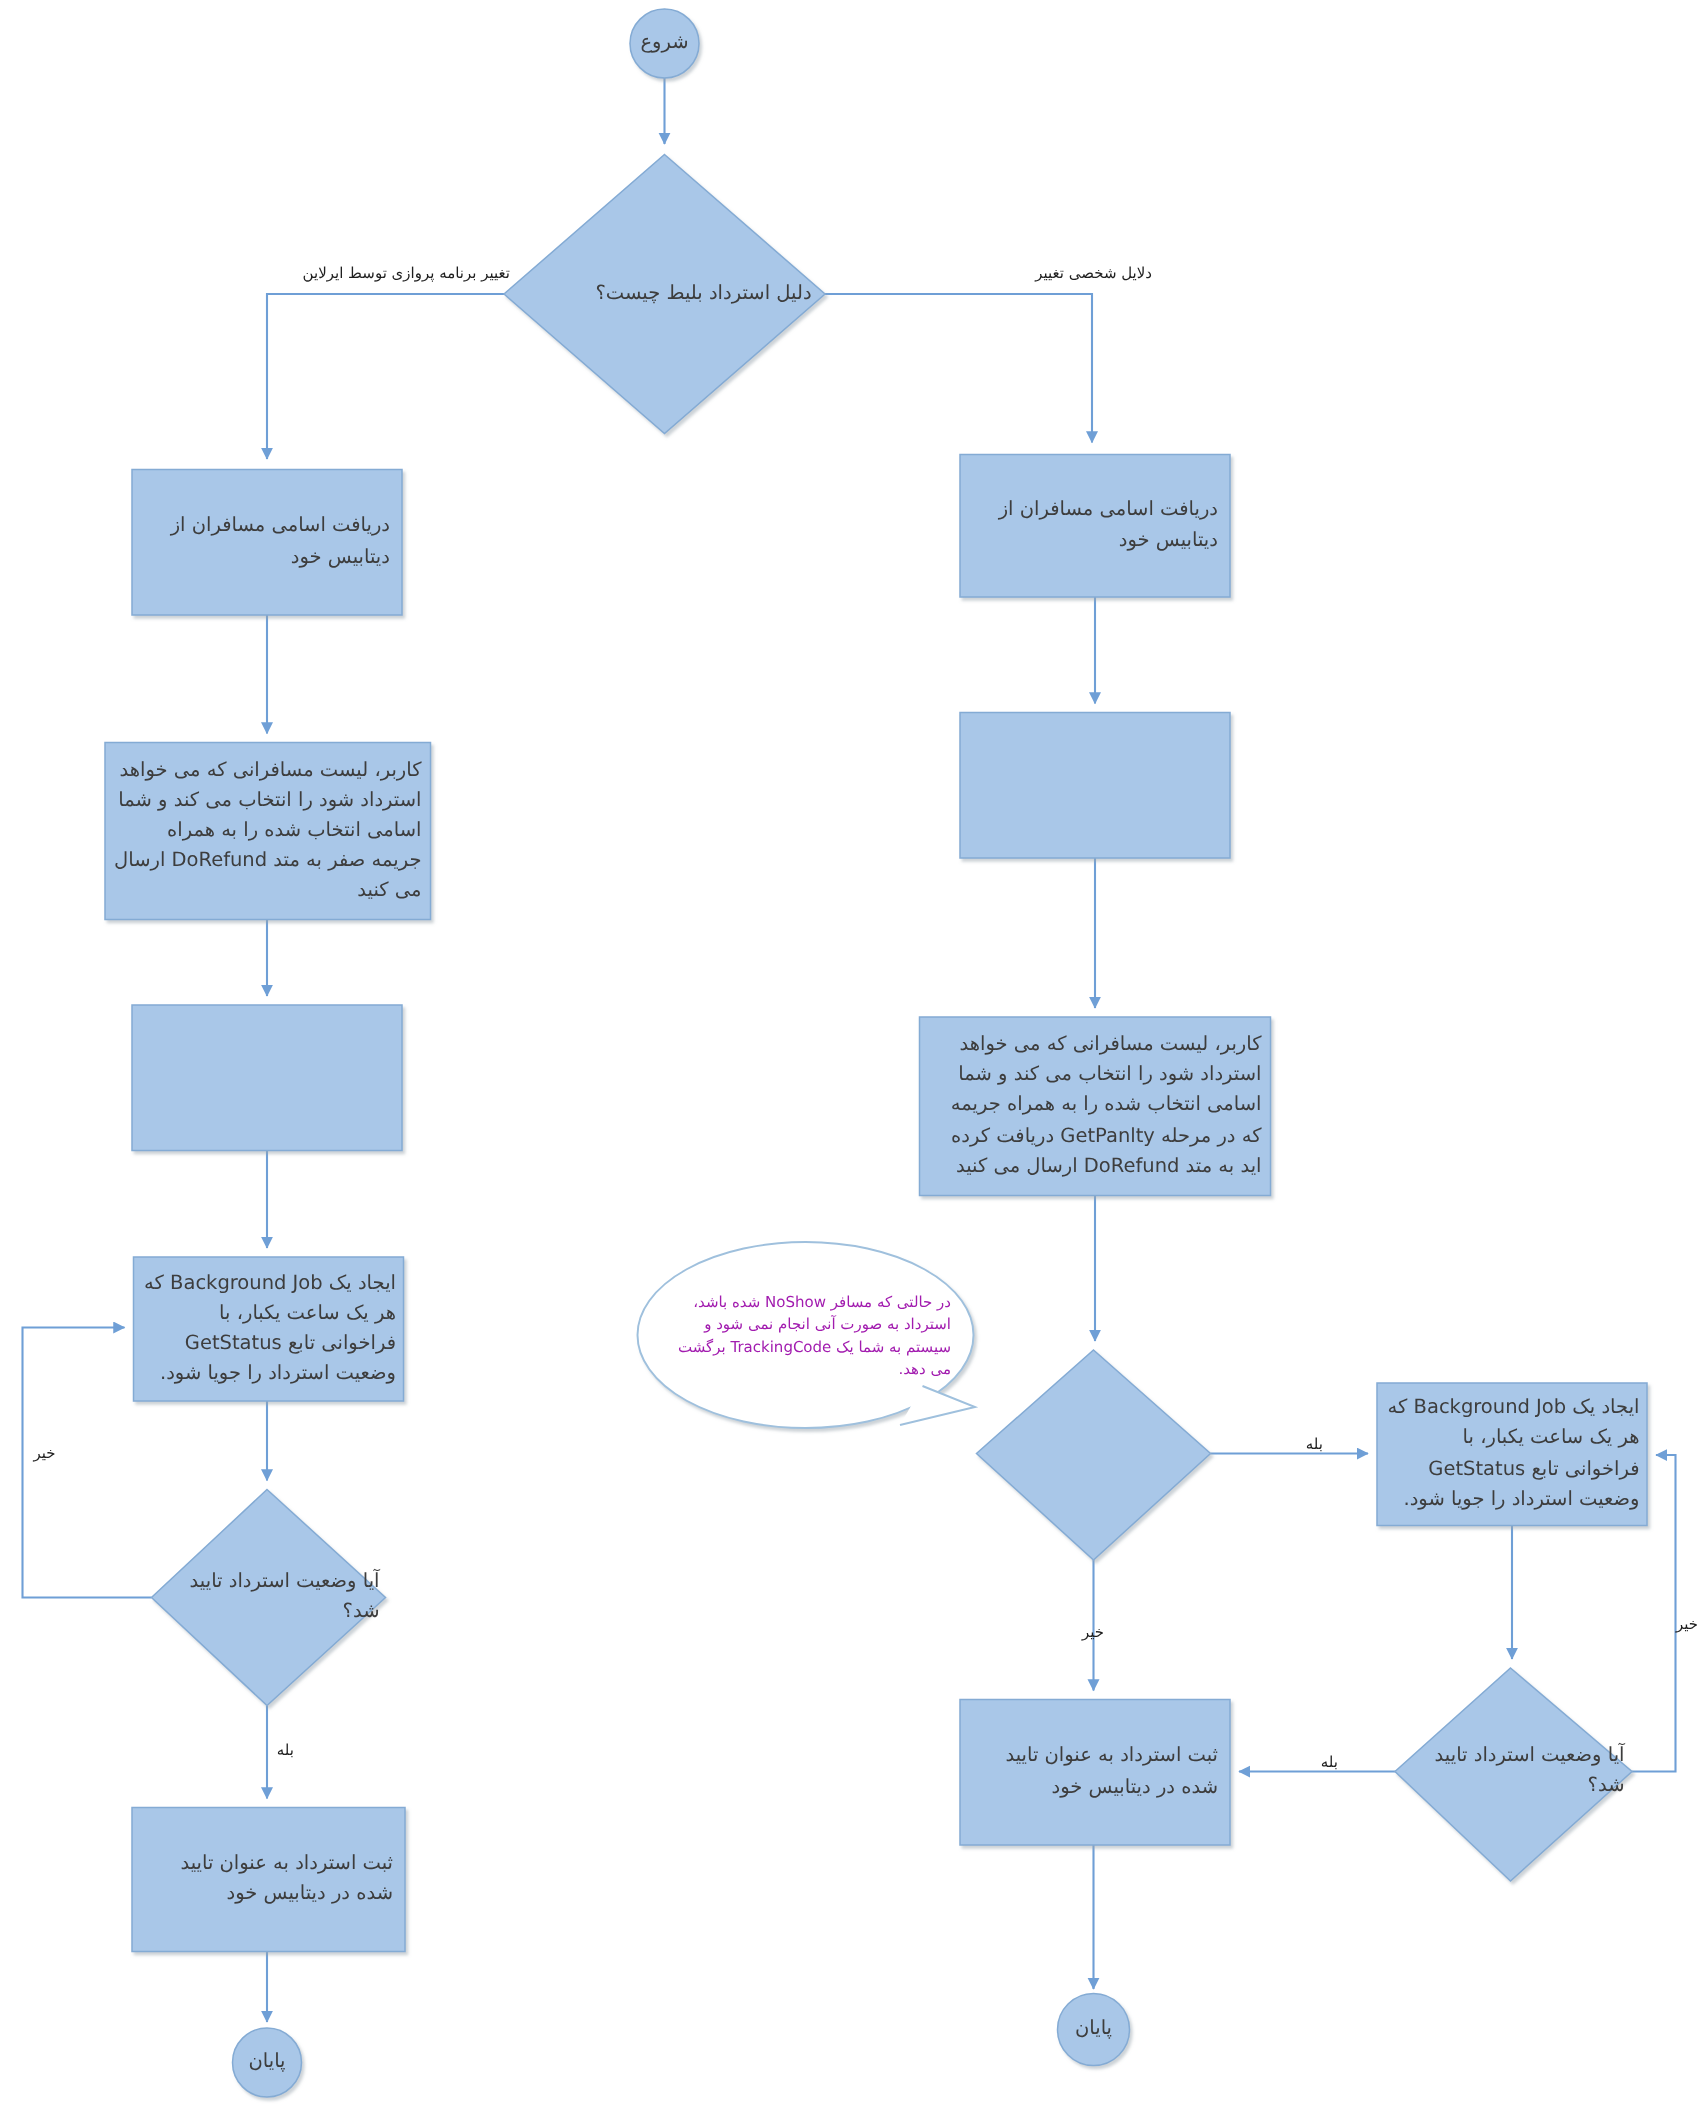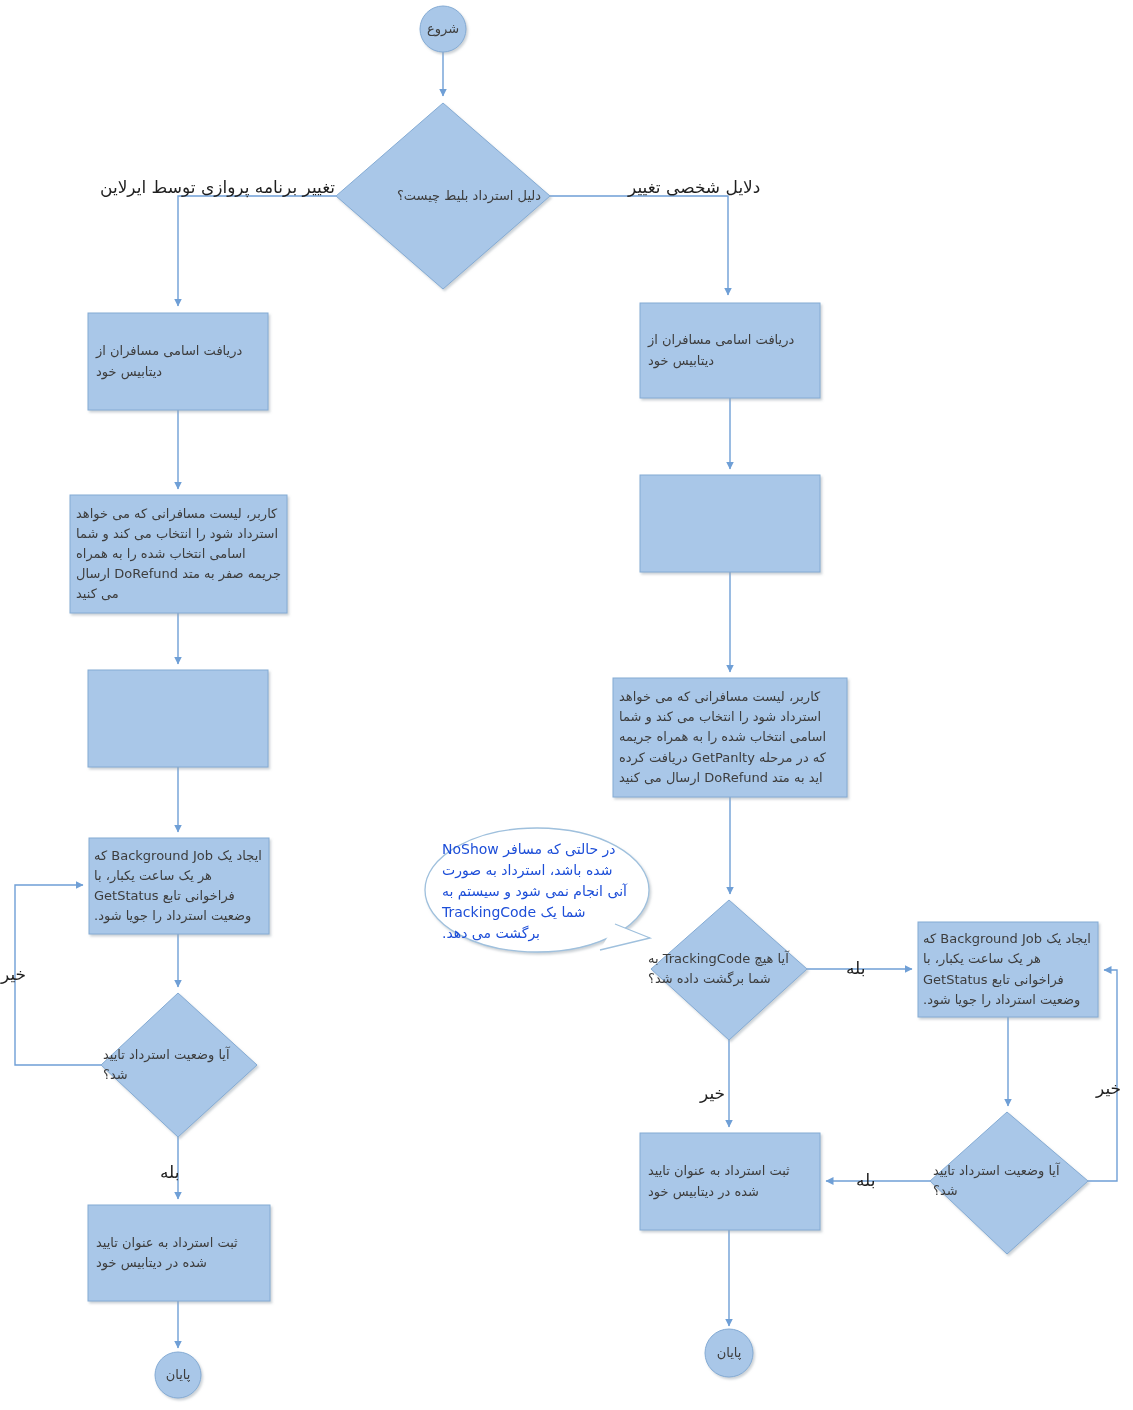--- a/index.html
+++ b/index.html
@@ -7,31 +7,31 @@
     position:relative;
     width:1133px;height:1410px;
     font-family:"DejaVu Sans",sans-serif;
     background:#ffffff;
     overflow:hidden;
   }
   #wires{position:absolute;left:0;top:0;width:1133px;height:1410px;}
   .node-text{
     position:absolute;
     display:flex;align-items:center;justify-content:center;
-    text-align:left;direction:rtl;
+    text-align:right;direction:rtl;
     color:#3d3d3d;font-size:13px;line-height:1.55;
     pointer-events:none;
   }
   .edge-label{
     position:absolute;
-    direction:rtl;text-align:left;
-    color:#1f1f1f;font-size:17px;
+    direction:rtl;text-align:right;
+    color:#1f1f1f;font-size:10px;
     pointer-events:none;
   }
-  .callout-text{font-size:14px;color:#1d4ed8;line-height:1.5;}
+  .callout-text{font-size:10px;color:#a21caf;line-height:1.5;}
 </style>
 </head>
 <body>
 
 <div id="canvas">
 
   <svg id="wires" width="1133" height="1410" viewBox="0 0 1133 1410">
     <defs>
       <marker id="arr" markerWidth="9" markerHeight="9" refX="7.5" refY="4" orient="auto" markerUnits="userSpaceOnUse">
         <path d="M0,0 L8,4 L0,8 Z" fill="#6f9fd6"></path>
@@ -105,21 +105,20 @@
   <div class="node-text" style="left:94px;top:841px;width:170px;height:90px;">ایجاد یک Background Job که هر یک ساعت یکبار، با فراخوانی تابع GetStatus وضعیت استرداد را جویا شود.</div>
   <div class="node-text" style="left:103px;top:1038px;width:150px;height:54px;">آیا وضعیت استرداد تایید شد؟</div>
   <div class="node-text" style="left:96px;top:1210px;width:166px;height:86px;">ثبت استرداد به عنوان تایید شده در دیتابیس خود</div>
   <div class="node-text" style="left:155px;top:1363px;width:46px;height:24px;">پایان</div>
 
   <div class="edge-label" style="left:1px;top:964px;width:36px;">خیر</div>
   <div class="edge-label" style="left:160px;top:1162px;width:36px;">بله</div>
 
   <div class="node-text" style="left:648px;top:308px;width:164px;height:85px;">دریافت اسامی مسافران از دیتابیس خود</div>
   <div class="node-text" style="left:619px;top:682px;width:222px;height:111px;">کاربر، لیست مسافرانی که می خواهد استرداد شود را انتخاب می کند و شما اسامی انتخاب شده را به همراه جریمه که در مرحله GetPanlty دریافت کرده اید به متد DoRefund ارسال می کنید</div>
-  <div class="node-text" style="left:648px;top:940px;width:162px;height:58px;">آیا هیچ TrackingCode به شما برگشت داده شد؟</div>
   <div class="node-text" style="left:923px;top:925px;width:170px;height:89px;">ایجاد یک Background Job که هر یک ساعت یکبار، با فراخوانی تابع GetStatus وضعیت استرداد را جویا شود.</div>
   <div class="node-text" style="left:933px;top:1154px;width:150px;height:54px;">آیا وضعیت استرداد تایید شد؟</div>
   <div class="node-text" style="left:648px;top:1138px;width:164px;height:87px;">ثبت استرداد به عنوان تایید شده در دیتابیس خود</div>
   <div class="node-text" style="left:706px;top:1341px;width:46px;height:24px;">پایان</div>
 
   <div class="edge-label" style="left:846px;top:958px;width:36px;">بله</div>
   <div class="edge-label" style="left:700px;top:1083px;width:36px;">خیر</div>
   <div class="edge-label" style="left:1096px;top:1078px;width:36px;">خیر</div>
   <div class="edge-label" style="left:856px;top:1170px;width:36px;">بله</div>
 

